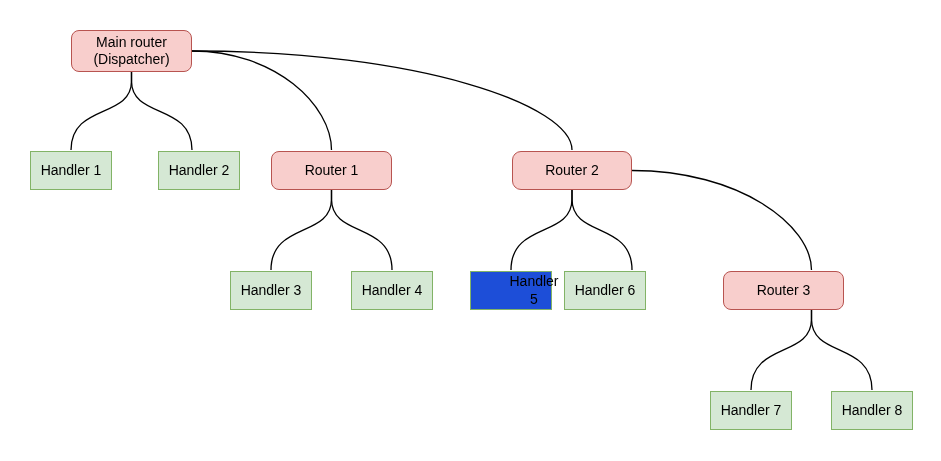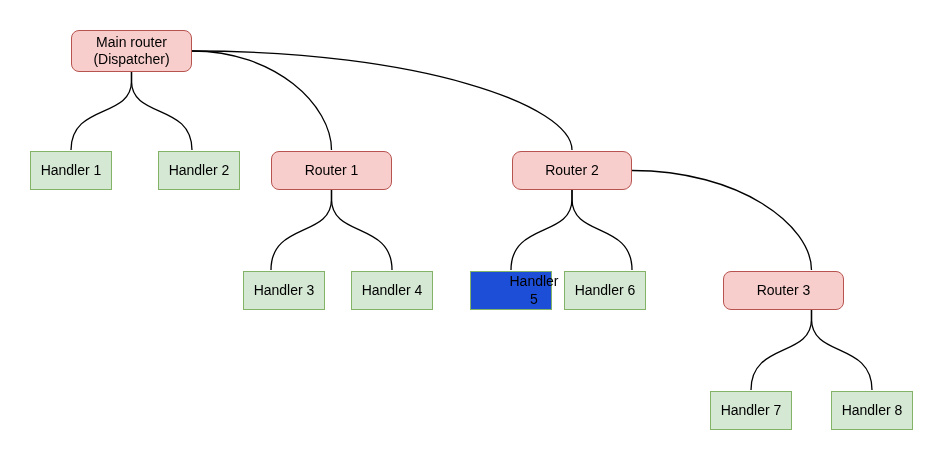--- a/index.html
+++ b/index.html
@@ -55,20 +55,20 @@
       <path d="M 811.5 310 L 811.5 319 C 811.5 358.05, 751 341.72, 751 390" stroke="#000000" stroke-width="1.3" marker-end="url(#arrow)"></path>
       <path d="M 811.5 310 L 811.5 319 C 811.5 358.05, 872 341.72, 872 390" stroke="#000000" stroke-width="1.3" marker-end="url(#arrow)"></path>
     </svg>
 
 <div class="node" style="left: 71px; top: 30px; width: 121px; height: 42px; background: rgb(248, 206, 204); border-color: rgb(184, 84, 80); border-radius: 8px;">Main router
 (Dispatcher)</div>
     <div class="node" style="left: 30px; top: 151px; width: 82px; height: 39px; background: rgb(213, 232, 212); border-color: rgb(130, 179, 102); border-radius: 0px;">Handler 1</div>
     <div class="node" style="left: 158px; top: 151px; width: 82px; height: 39px; background: rgb(213, 232, 212); border-color: rgb(130, 179, 102); border-radius: 0px;">Handler 2</div>
     <div class="node" style="left: 271px; top: 151px; width: 121px; height: 39px; background: rgb(248, 206, 204); border-color: rgb(184, 84, 80); border-radius: 8px;">Router 1</div>
     <div class="node" style="left: 512px; top: 151px; width: 120px; height: 39px; background: rgb(248, 206, 204); border-color: rgb(184, 84, 80); border-radius: 9px;">Router 2</div>
-    <div class="node" style="left: 230px; top: 271px; width: 82px; height: 39px; background: rgb(213, 232, 212); border-color: rgb(130, 179, 102); border-radius: 0px; margin-left: 13px;">Handler 3</div>
+    <div class="node" style="left: 230px; top: 271px; width: 82px; height: 39px; background: rgb(213, 232, 212); border-color: rgb(130, 179, 102); border-radius: 0px;">Handler 3</div>
     <div class="node" style="left: 351px; top: 271px; width: 82px; height: 39px; background: rgb(213, 232, 212); border-color: rgb(130, 179, 102); border-radius: 0px;">Handler 4</div>
     <div class="node" style="left: 470px; top: 271px; width: 82px; height: 39px; background: #1d4ed8; border-color: rgb(130, 179, 102); border-radius: 0px; padding-left: 46px;">Handler 5</div>
     <div class="node" style="left: 564px; top: 271px; width: 82px; height: 39px; background: rgb(213, 232, 212); border-color: rgb(130, 179, 102); border-radius: 0px;">Handler 6</div>
     <div class="node" style="left: 723px; top: 271px; width: 121px; height: 39px; background: rgb(248, 206, 204); border-color: rgb(184, 84, 80); border-radius: 8px;">Router 3</div>
     <div class="node" style="left: 710px; top: 391px; width: 82px; height: 39px; background: rgb(213, 232, 212); border-color: rgb(130, 179, 102); border-radius: 0px;">Handler 7</div>
     <div class="node" style="left: 831px; top: 391px; width: 82px; height: 39px; background: rgb(213, 232, 212); border-color: rgb(130, 179, 102); border-radius: 0px;">Handler 8</div>
   </div>
 
 </body></html>

